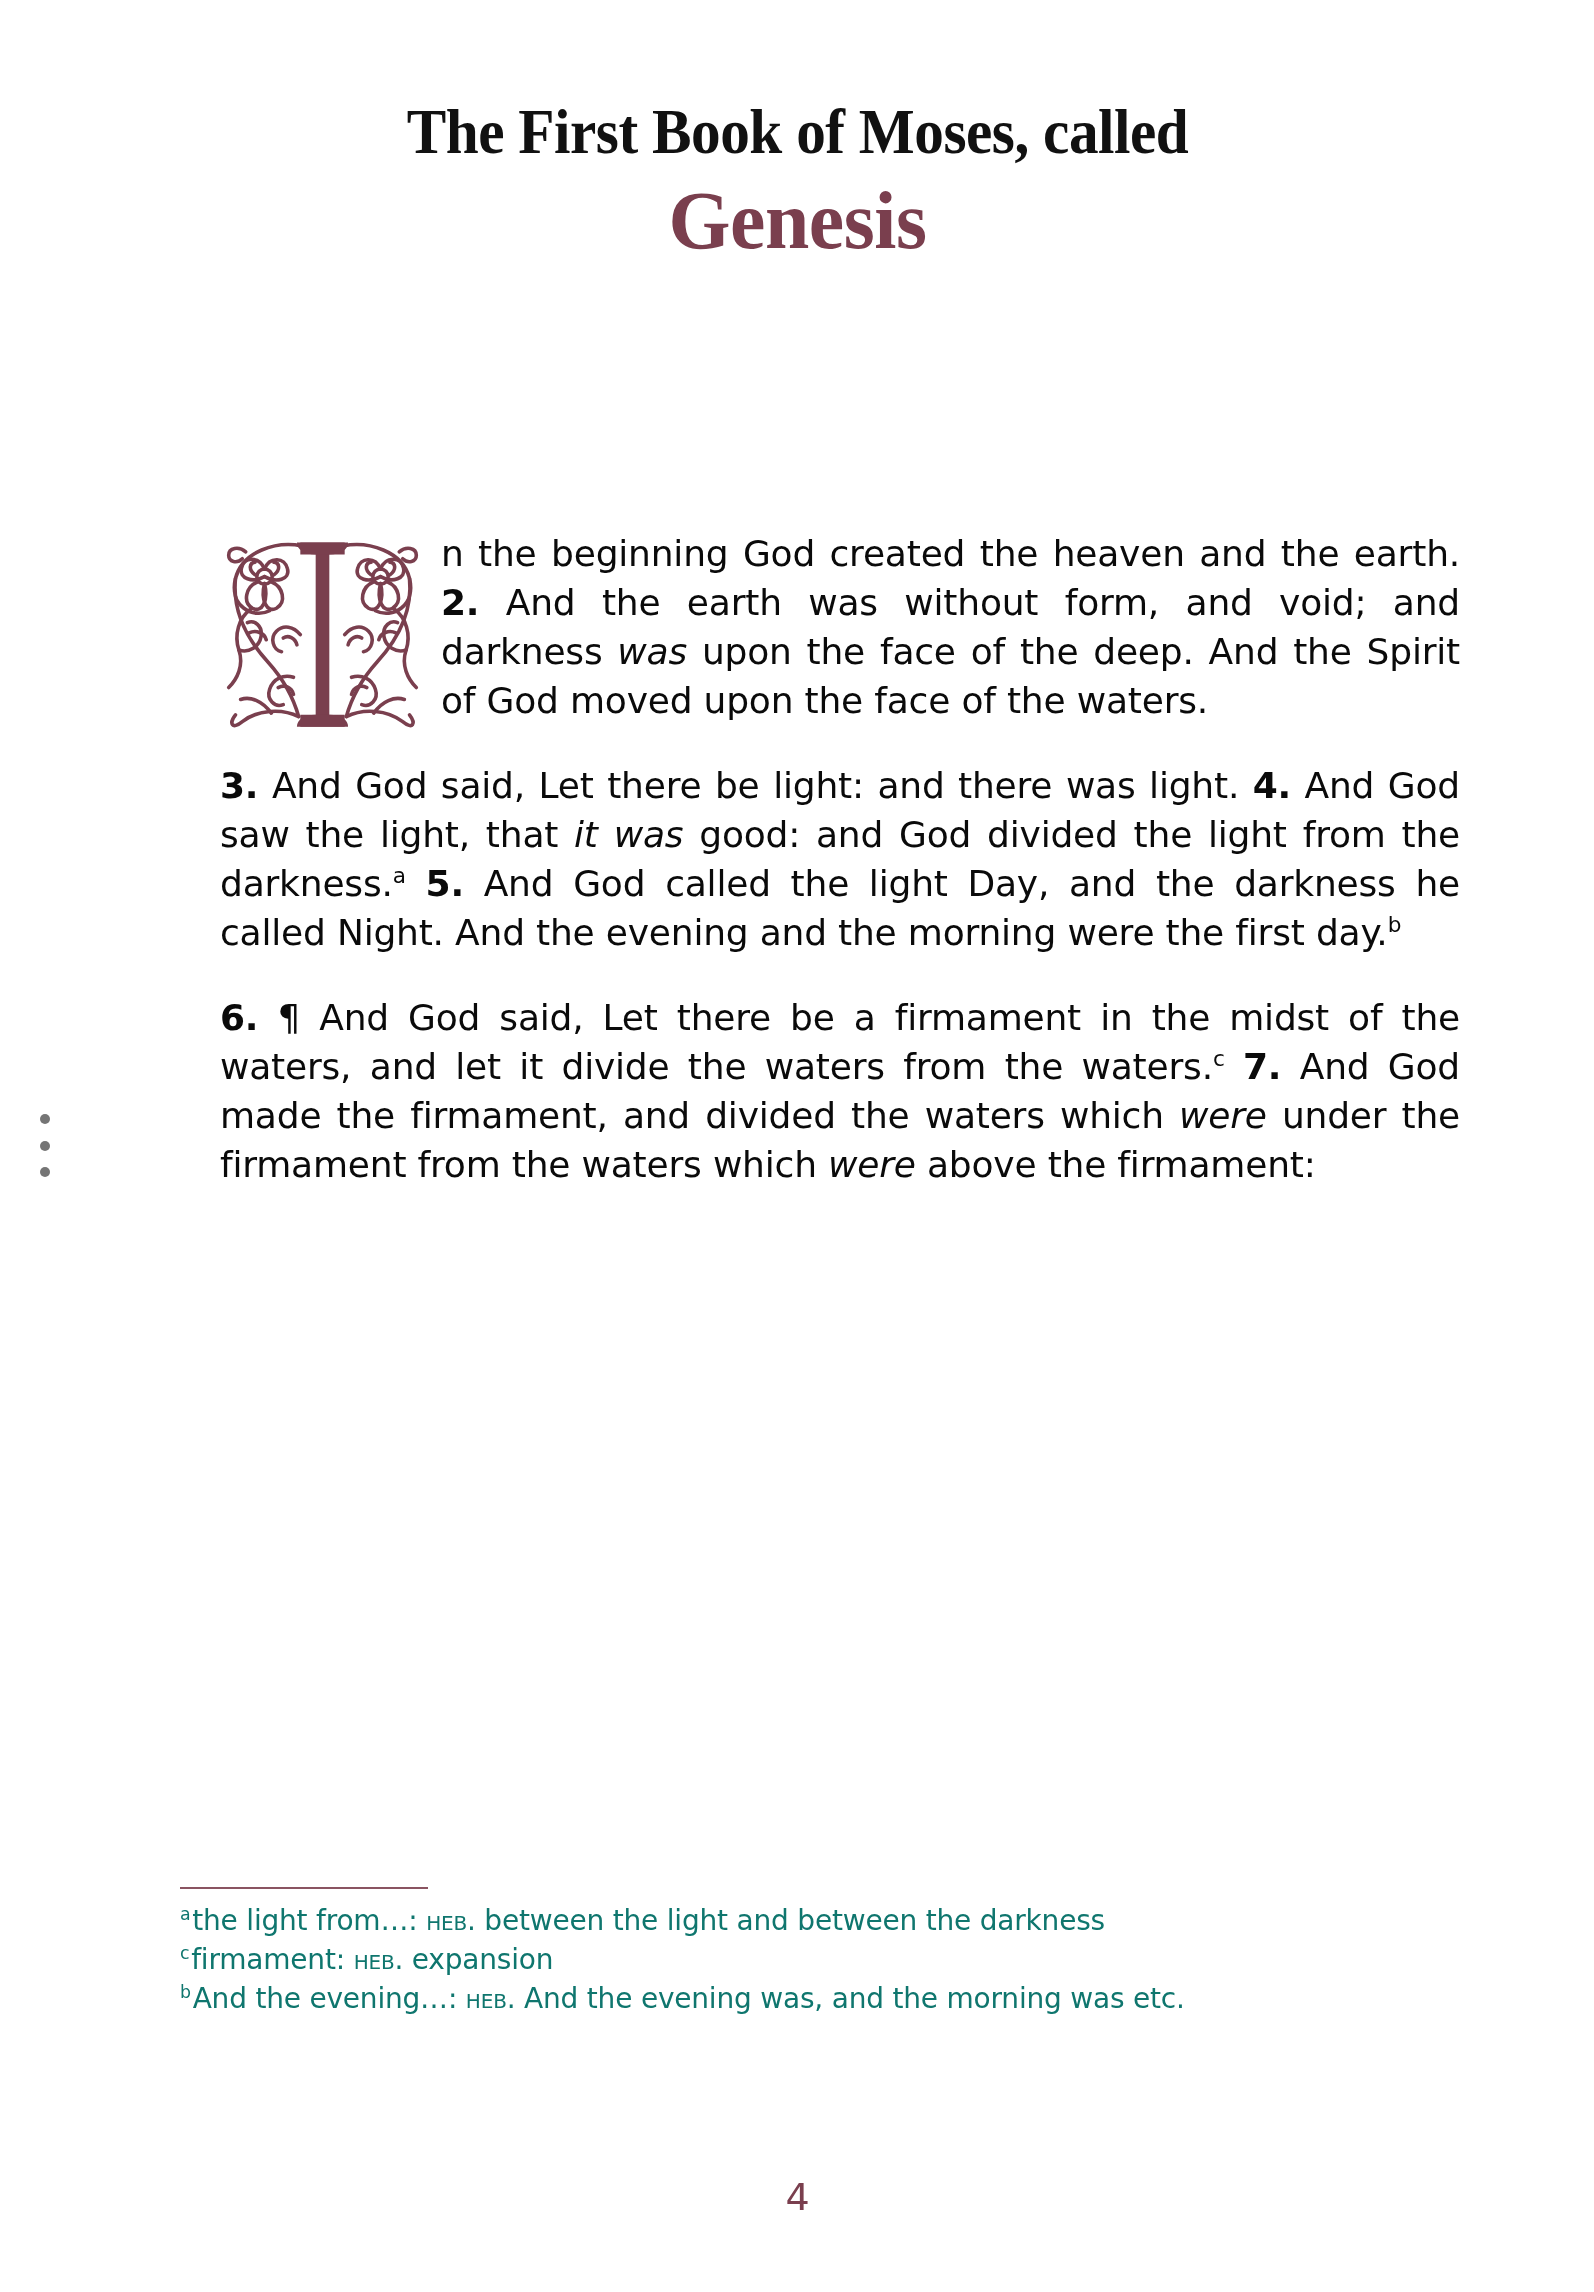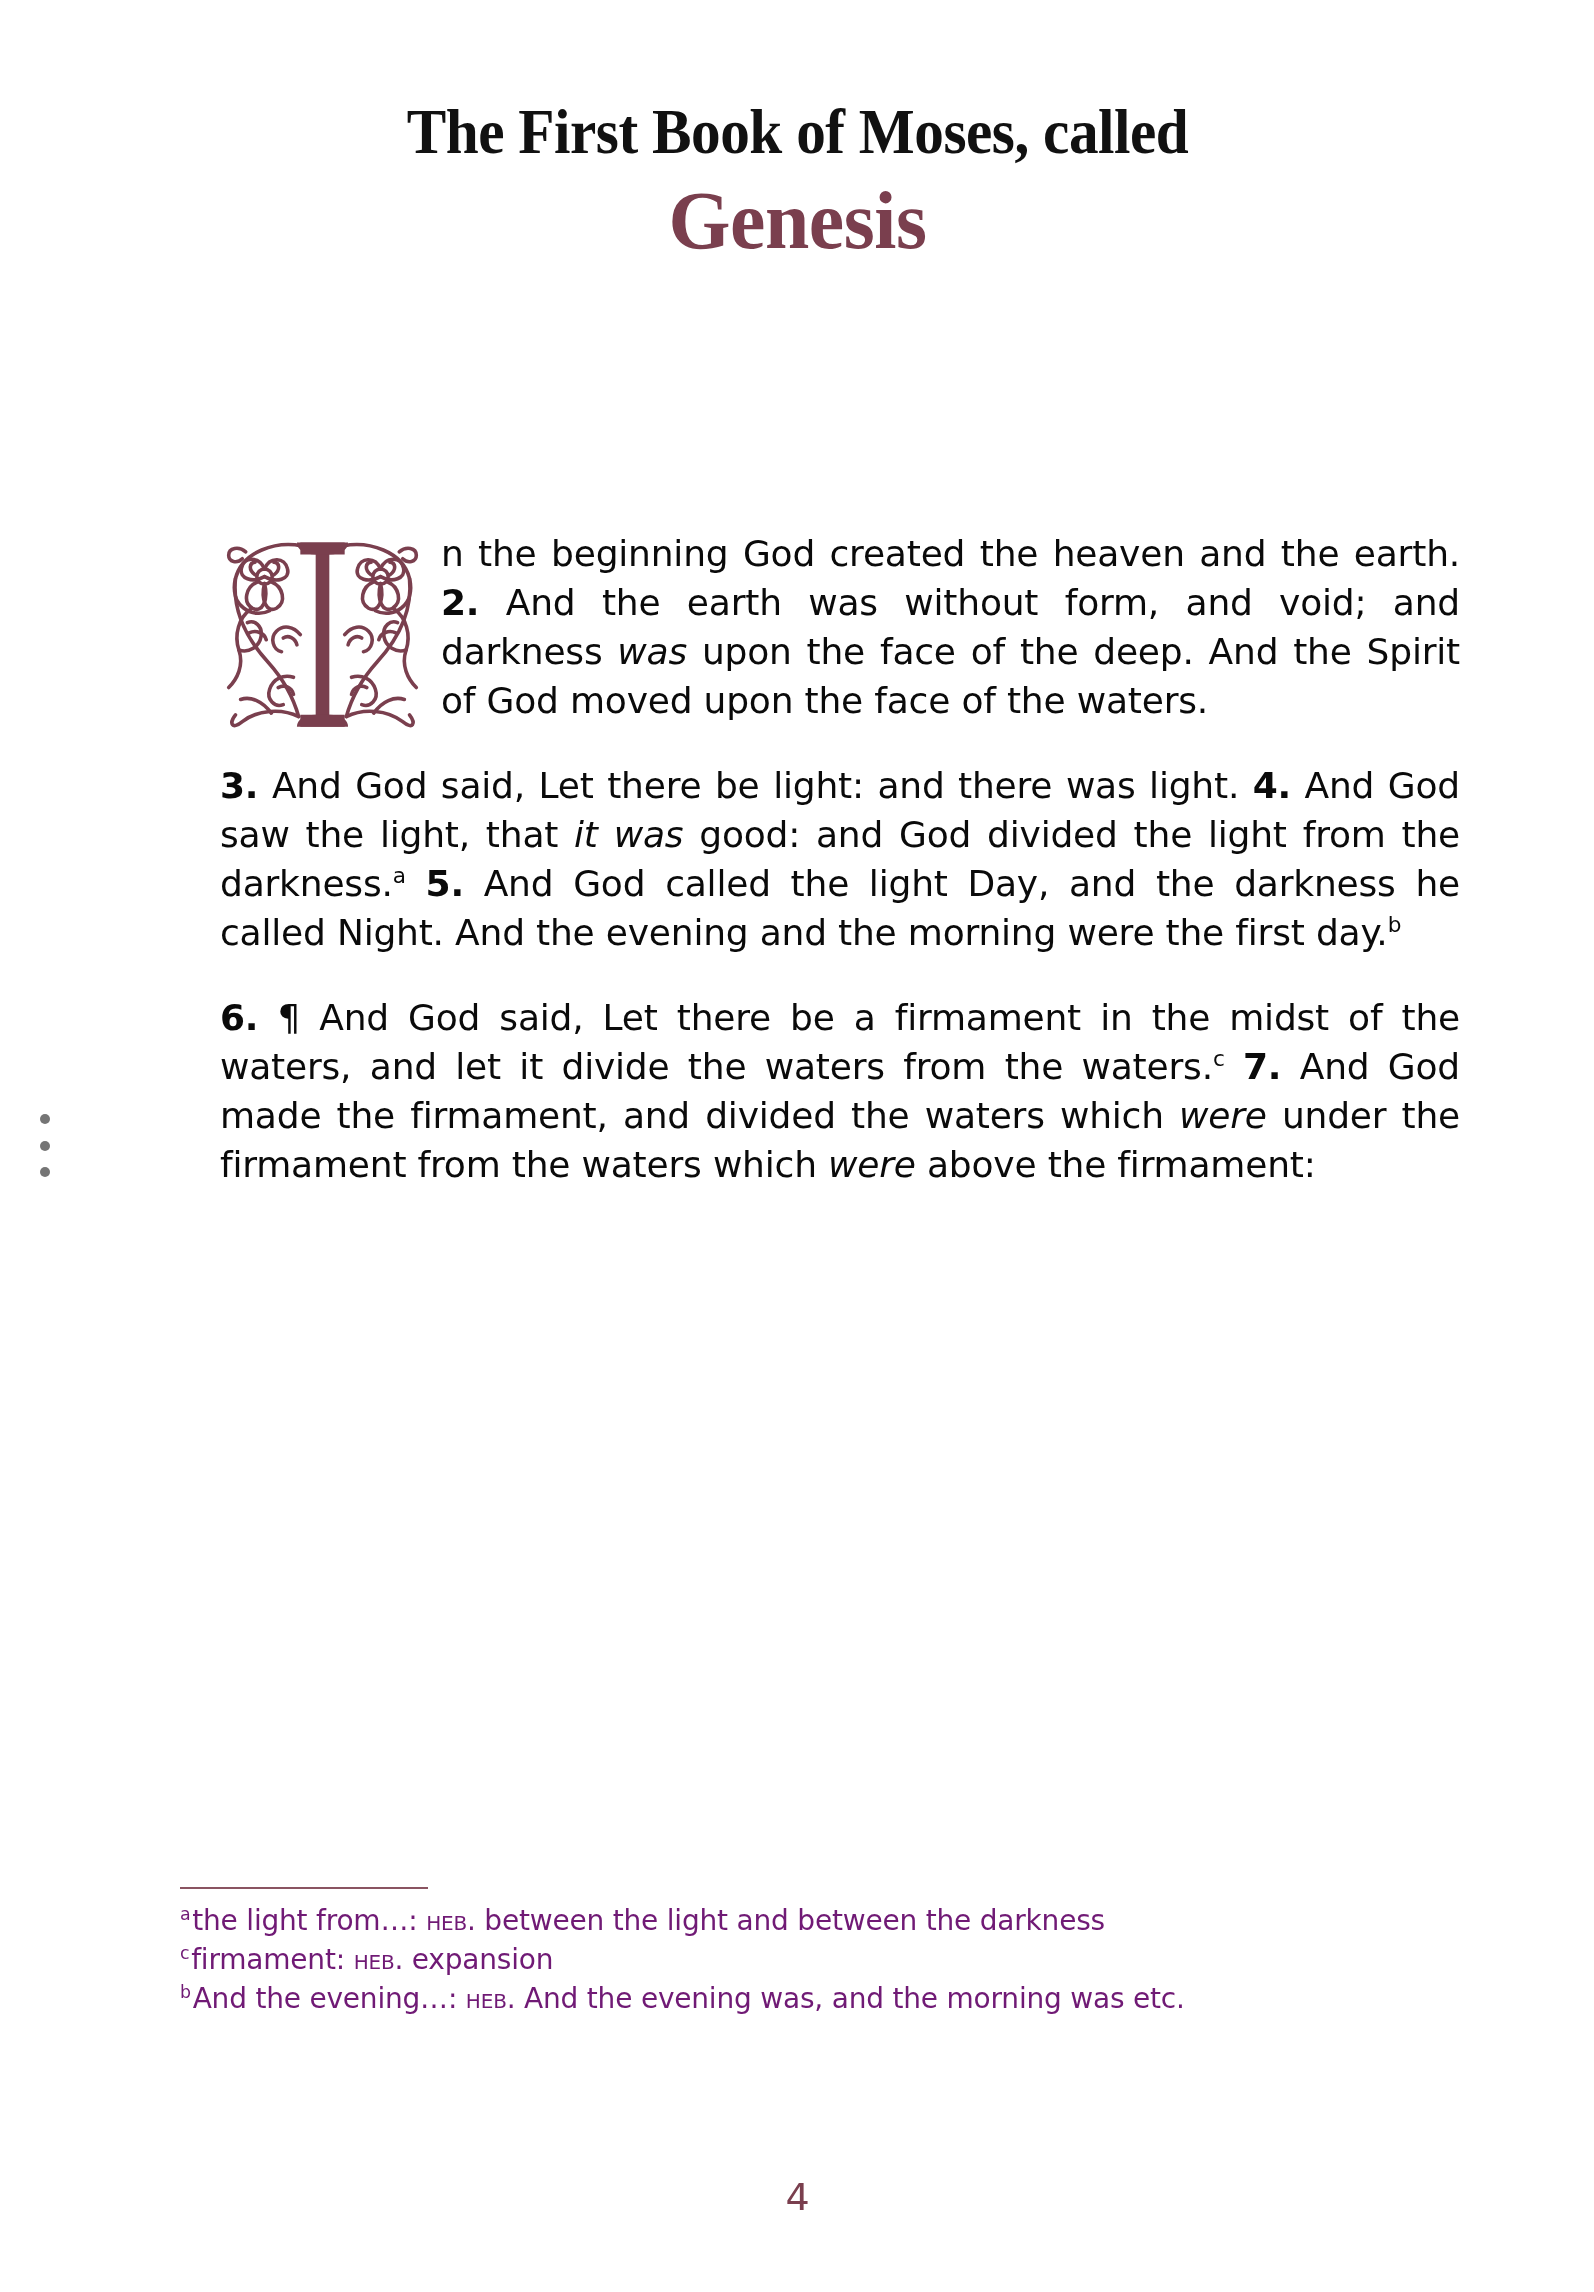--- a/index.html
+++ b/index.html
@@ -129,21 +129,21 @@
   .fn-rule {
     width: 248px;
     height: 1.8px;
     background: #8A5461;
     margin: 0 0 12.6px 0;
   }
   .fn-line {
     font-family: "DejaVu Sans", sans-serif;
     font-size: 28px;
     line-height: 39px;
-    color: #701a75;
+    color: #0f766e;
     letter-spacing: -0.2px;
     margin: 0;
   }
   .fn-mark {
     font-size: 0.62em;
     vertical-align: super;
     line-height: 0;
     margin-right: 1.8px;
   }
   .sc {           

